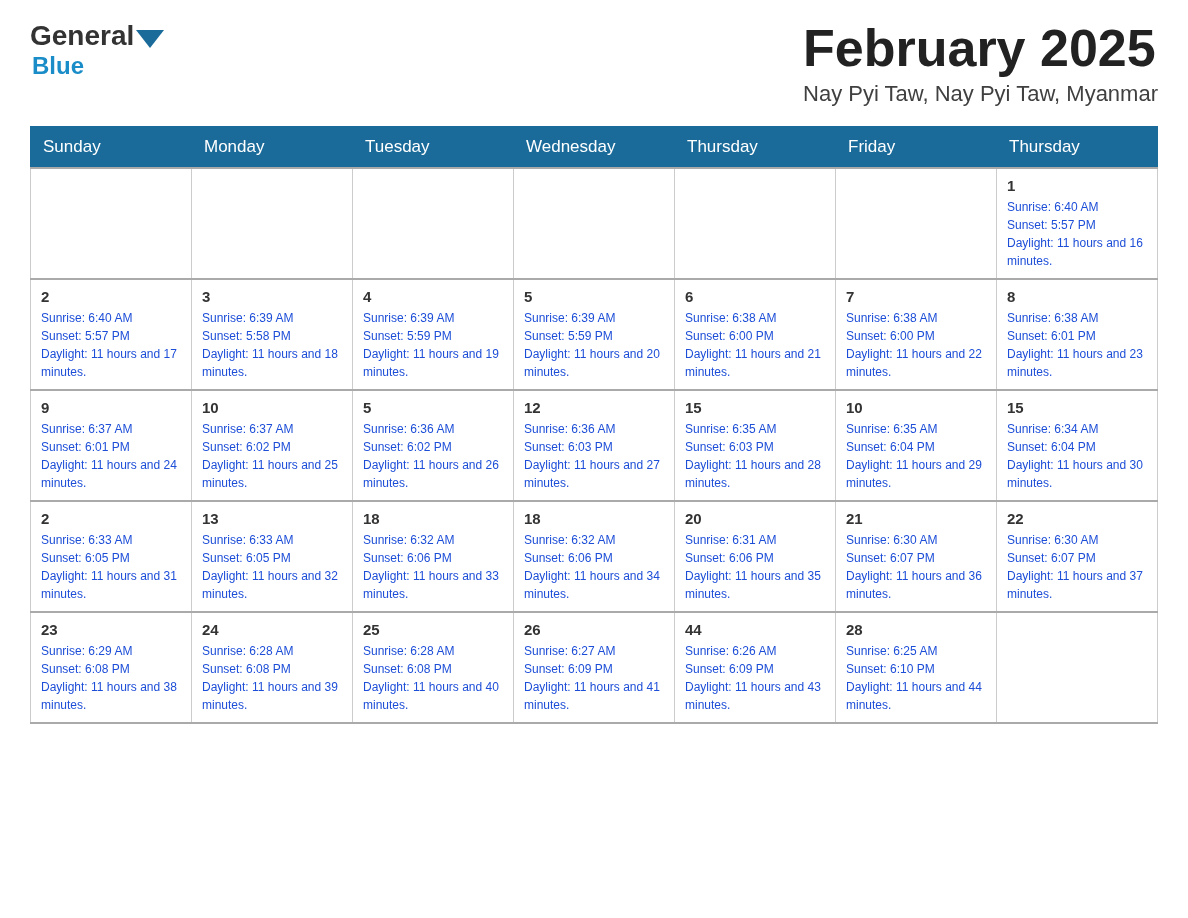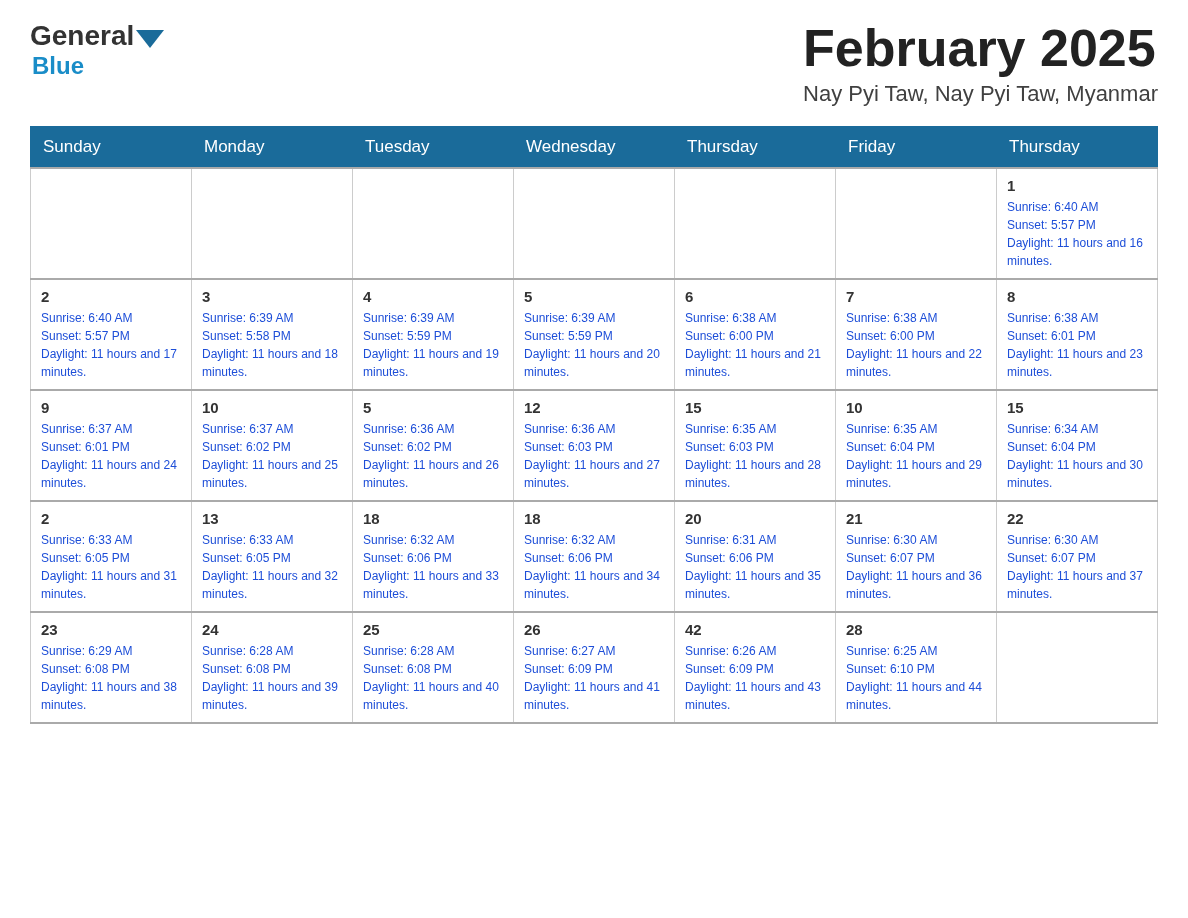--- a/index.html
+++ b/index.html
@@ -241,21 +241,21 @@
         </td>
         <td>
           <span class="day-num">25</span>
           <div class="day-info">Sunrise: 6:28 AM<br>Sunset: 6:08 PM<br>Daylight: 11 hours and 40 minutes.</div>
         </td>
         <td>
           <span class="day-num">26</span>
           <div class="day-info">Sunrise: 6:27 AM<br>Sunset: 6:09 PM<br>Daylight: 11 hours and 41 minutes.</div>
         </td>
         <td>
-          <span class="day-num">42</span>
+          <span class="day-num">44</span>
           <div class="day-info">Sunrise: 6:26 AM<br>Sunset: 6:09 PM<br>Daylight: 11 hours and 43 minutes.</div>
         </td>
         <td>
           <span class="day-num">28</span>
           <div class="day-info">Sunrise: 6:25 AM<br>Sunset: 6:10 PM<br>Daylight: 11 hours and 44 minutes.</div>
         </td>
         <td class="empty-cell"></td>
       </tr>
     </tbody>
 </table>

